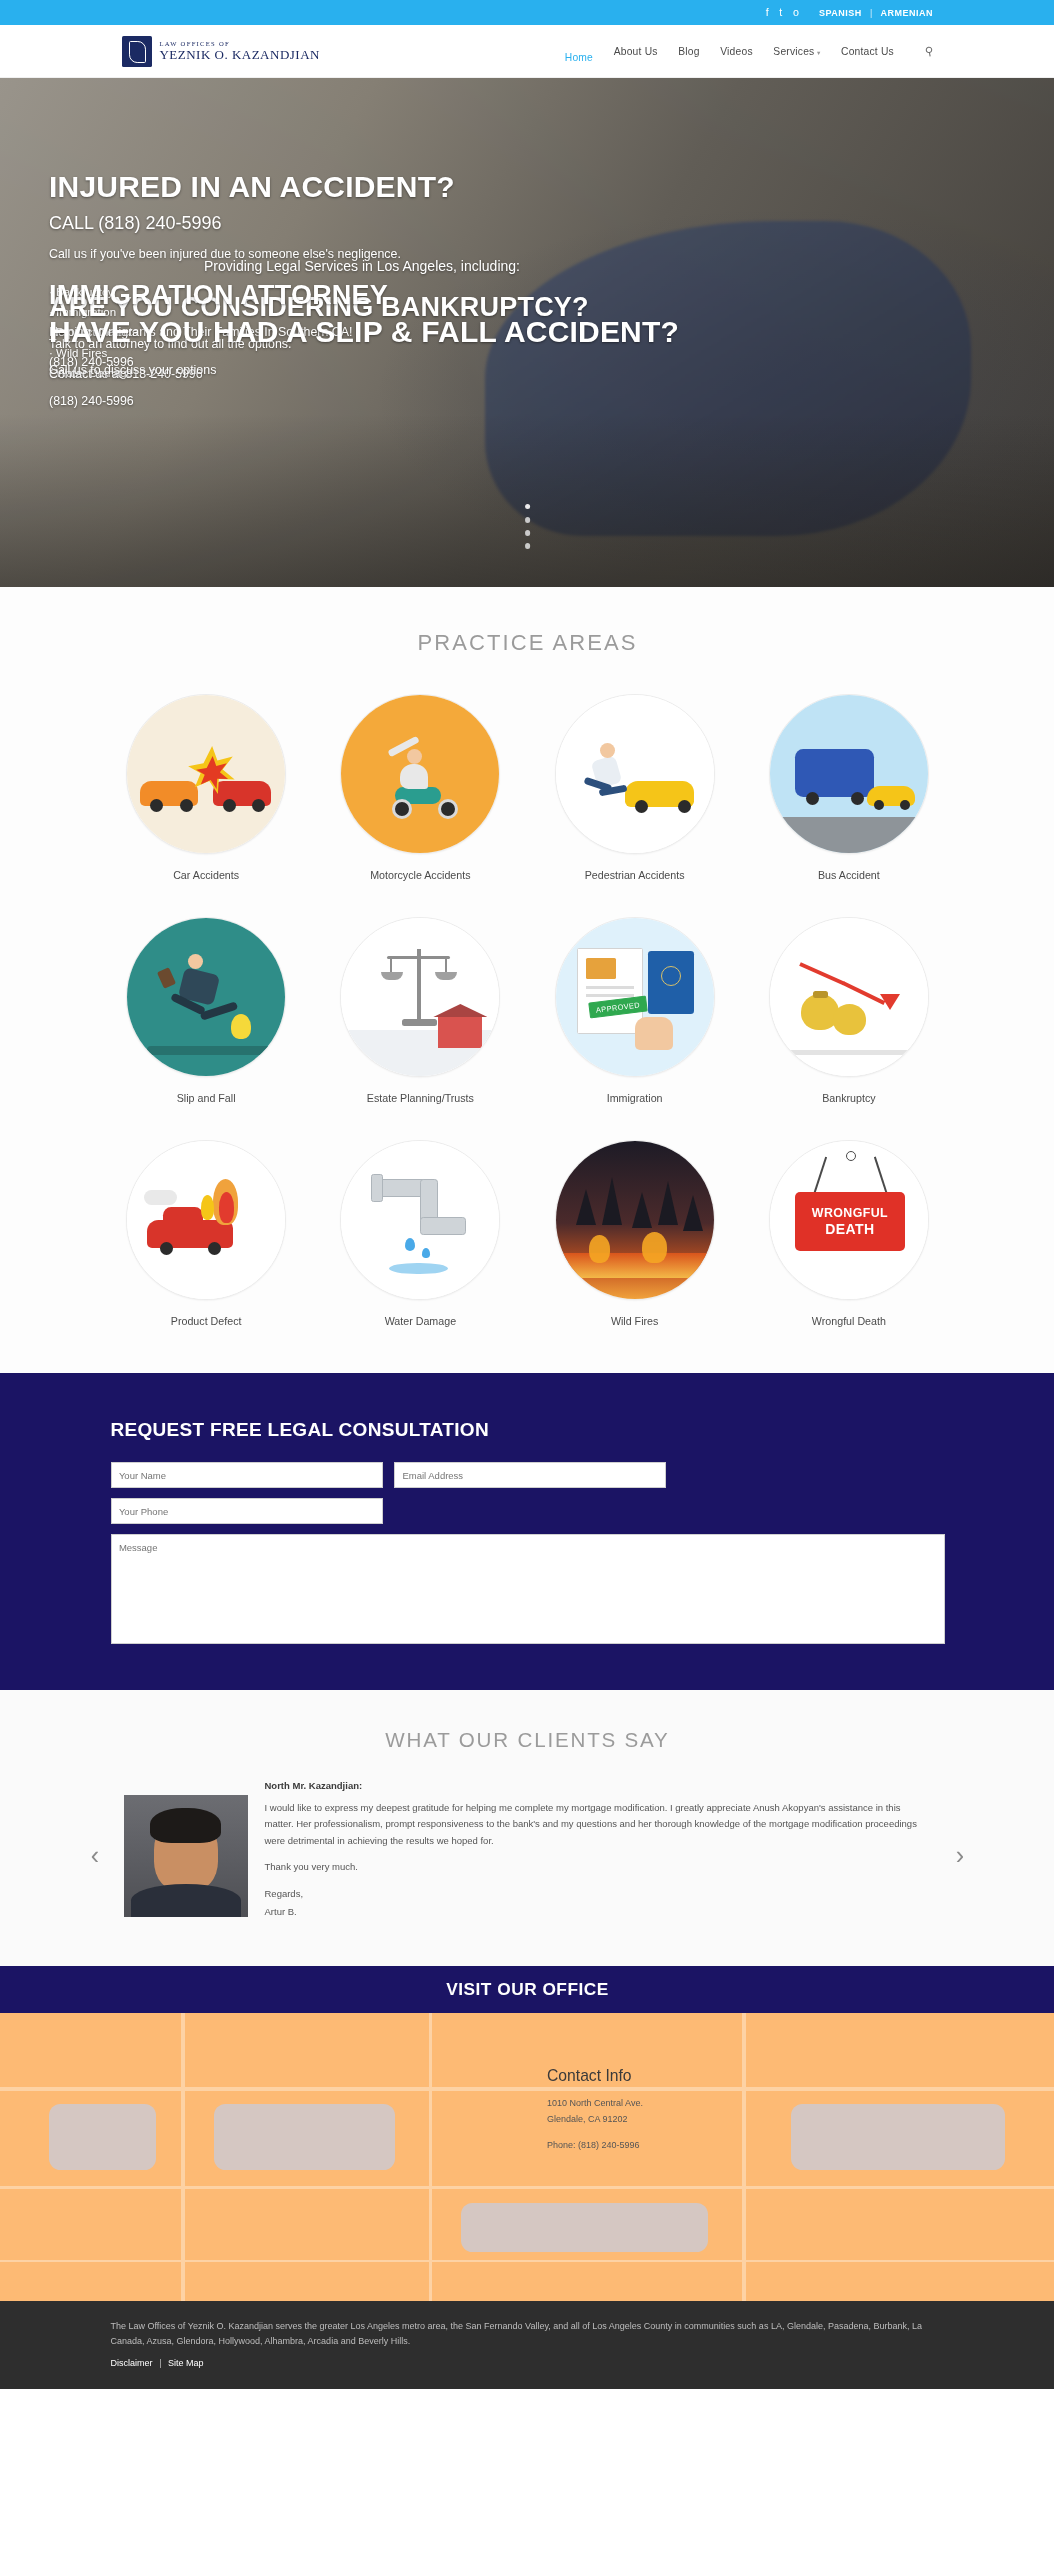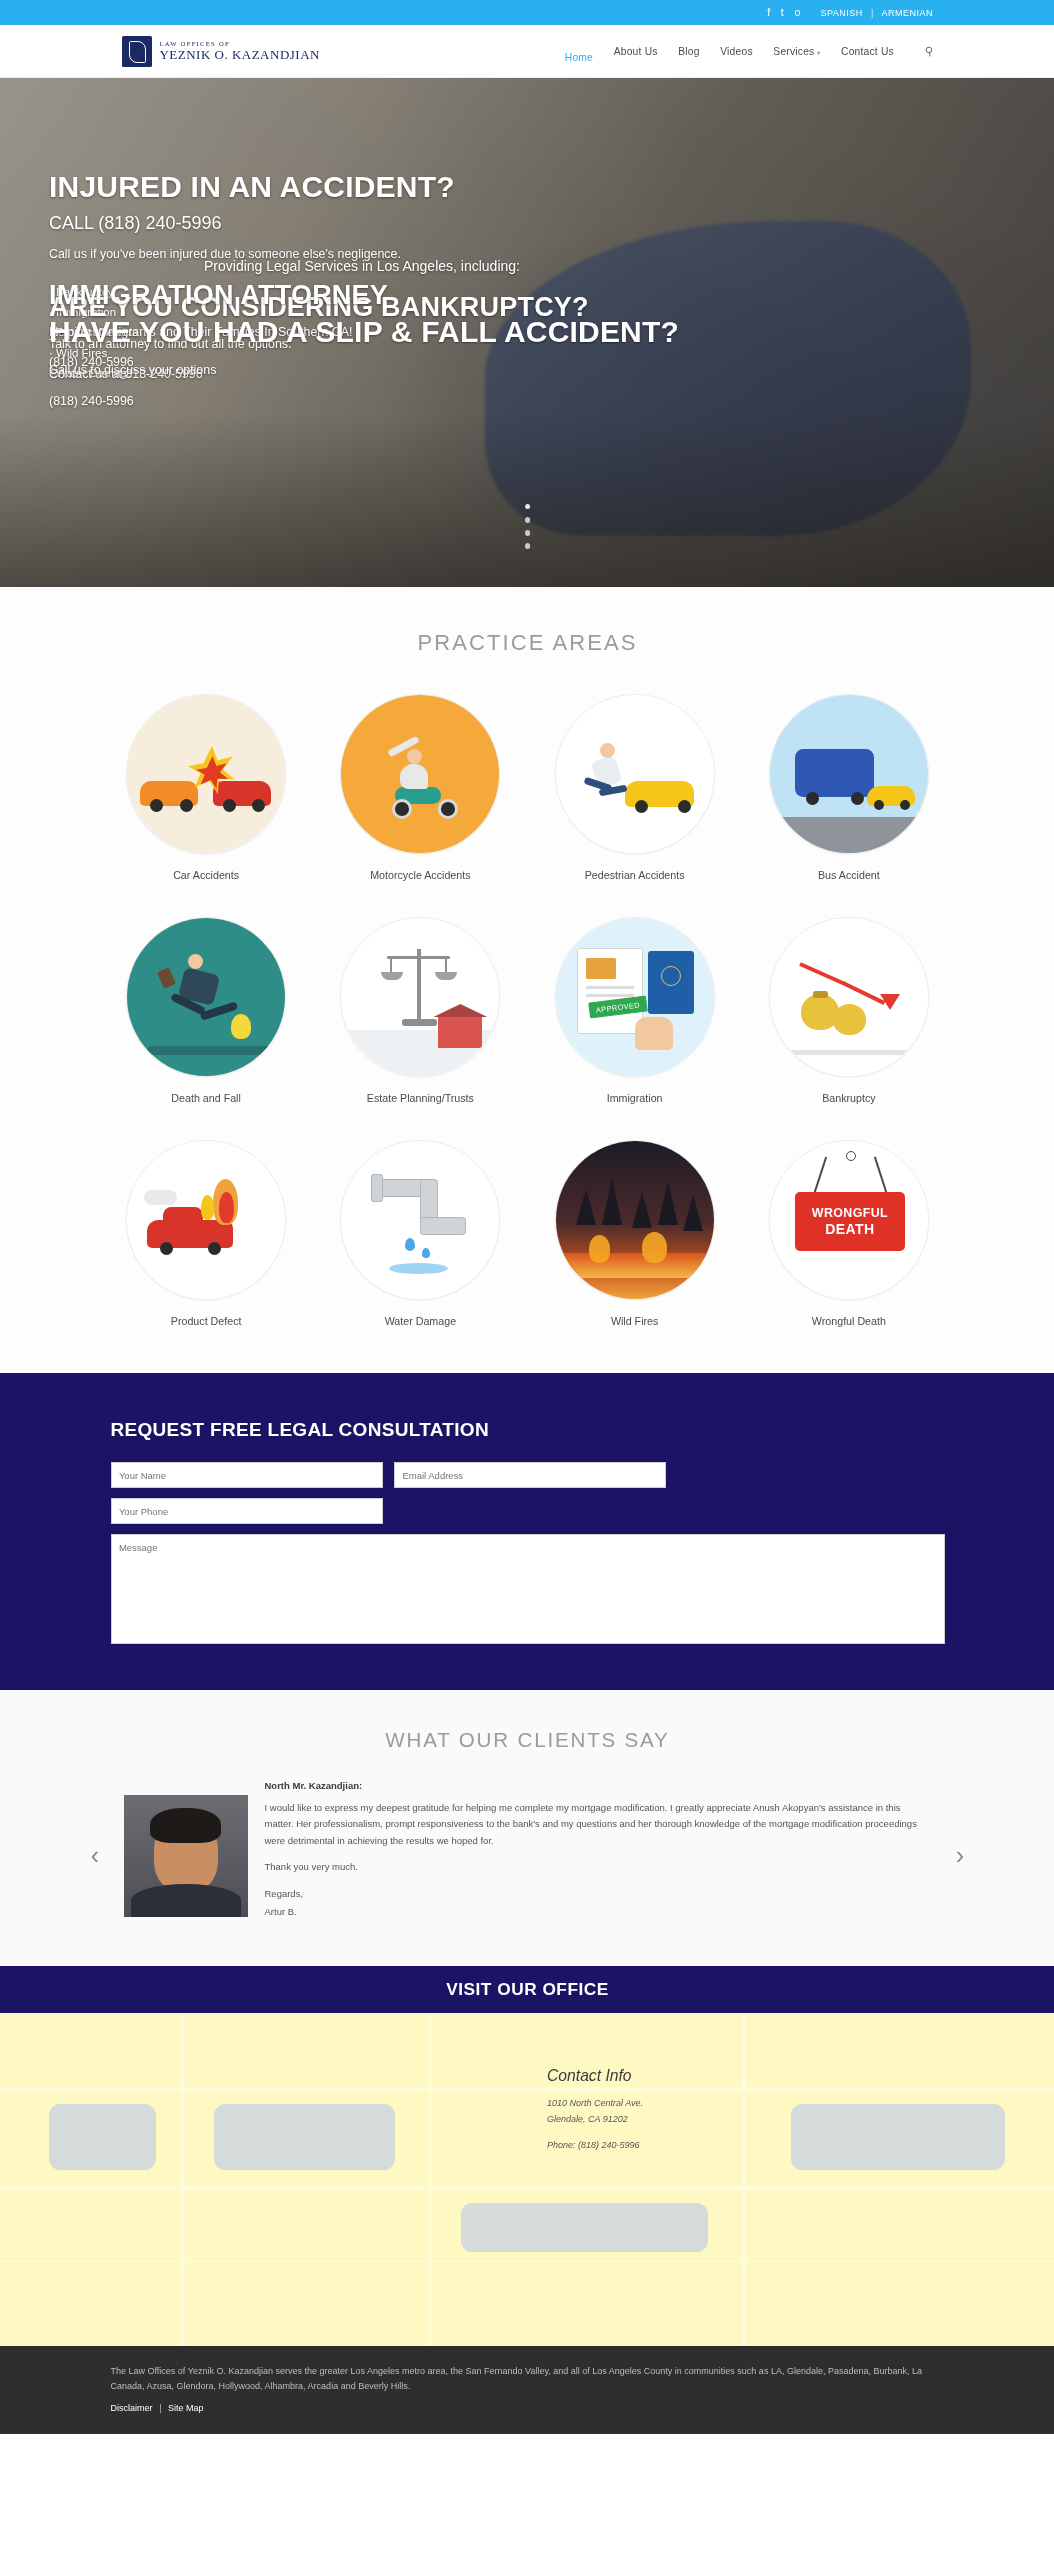--- a/index.html
+++ b/index.html
@@ -22,21 +22,21 @@
     gap: 0px;
   }
   .topbar .social {
     display: flex; align-items: center; gap: 10.7px; margin-right: 20px;
   }
   .topbar .social span {
     color: #fff; font-size: 10.7px; line-height: 1;
   }
   .topbar .langs { display: flex; align-items: center; gap: 8.2px; }
   .topbar .langs a {
-    color: #ffffff; font-size: 9px; letter-spacing: 0.5px; text-decoration: none;
+    color: #ffffff; font-size: 9px; letter-spacing: 0.5px; text-decoration: none; font-weight: bold;
   }
   .topbar .sep { color: #cdeaf9; font-size: 9px; }
 
   
   .header {
     height: 53px;
     background: #ffffff;
     display: flex;
     align-items: center;
     padding: 0 122px;
@@ -258,24 +258,23 @@
   .testi-text { flex: 1; }
   .testi-text .dear { font-size: 9.5px; font-weight: bold; color: #3b3b3b; margin-bottom: 8.2px; }
   .testi-text p { font-size: 9.5px; color: #555; line-height: 1.75; margin-bottom: 10px; }
 
   
   .visit-bar {
     background: #1b1464; color: #fff; text-align: center;
     padding: 13px 0; font-size: 17.3px; letter-spacing: 0.5px; font-weight: bold;
   }
   .map {
-    height: 333px; position: relative;
-    background: #fef9c3;
+    height: 288px; position: relative;
+    background: #fdba74;
     overflow: hidden;
-    font-style: italic;
   }
   .map .roads { position: absolute; inset: 0; opacity: .35; }
   .map .roads i {
     position: absolute; background: #ffffff;
   }
   .map .blob {
     position: absolute; background: #c3cde4; border-radius: 11.5px; opacity: .7;
   }
   .contact-card {
     position: absolute; left: 547px; top: 54px; width: 272px; color: #2a2a2a;
@@ -446,21 +445,21 @@
       <div class="circle">
         <div class="ill bg-teal"></div>
         <div class="sh" style="left:54px;top:53px;width:36px;height:31px;background:#2f4858;border-radius:6.6px;transform:rotate(14deg);"></div>
         <div class="sh person-head" style="left:61px;top:36px;"></div>
         <div class="sh" style="left:43px;top:82px;width:36px;height:8.2px;background:#233744;border-radius:4.1px;transform:rotate(26deg);"></div>
         <div class="sh" style="left:73px;top:89px;width:38px;height:8.2px;background:#233744;border-radius:4.1px;transform:rotate(-18deg);"></div>
         <div class="sh" style="left:33px;top:51px;width:13px;height:18px;background:#6b4a2f;border-radius:2.5px;transform:rotate(-24deg);"></div>
         <div class="sh" style="left:104px;top:96px;width:20px;height:25px;background:#f5d93a;border-radius:50% 50% 40% 40%;"></div>
         <div class="sh" style="left:20px;bottom:21.4px;width:124px;height:8.2px;background:#27726e;border-radius:4.1px;"></div>
       </div>
-      <div class="lbl">Death and Fall</div>
+      <div class="lbl">Slip and Fall</div>
     </div>
 
     <div class="cell">
       <div class="circle">
         <div class="ill bg-white"></div>
         <div class="sh" style="left:0;bottom:0;width:160px;height:46px;background:#eef1f4;"></div>
         <div class="sh" style="left:97px;bottom:28px;width:44px;height:33px;background:#d9534f;"></div>
         <div class="sh" style="left:92px;bottom:59px;width:54px;height:13px;background:#a94442;clip-path:polygon(0 100%,50% 0,100% 100%);"></div>
         <div class="sh" style="left:76px;top:31px;width:3.3px;height:71px;background:#8d8d8d;"></div>
         <div class="sh scale-arm" style="left:46px;top:38px;"></div>

